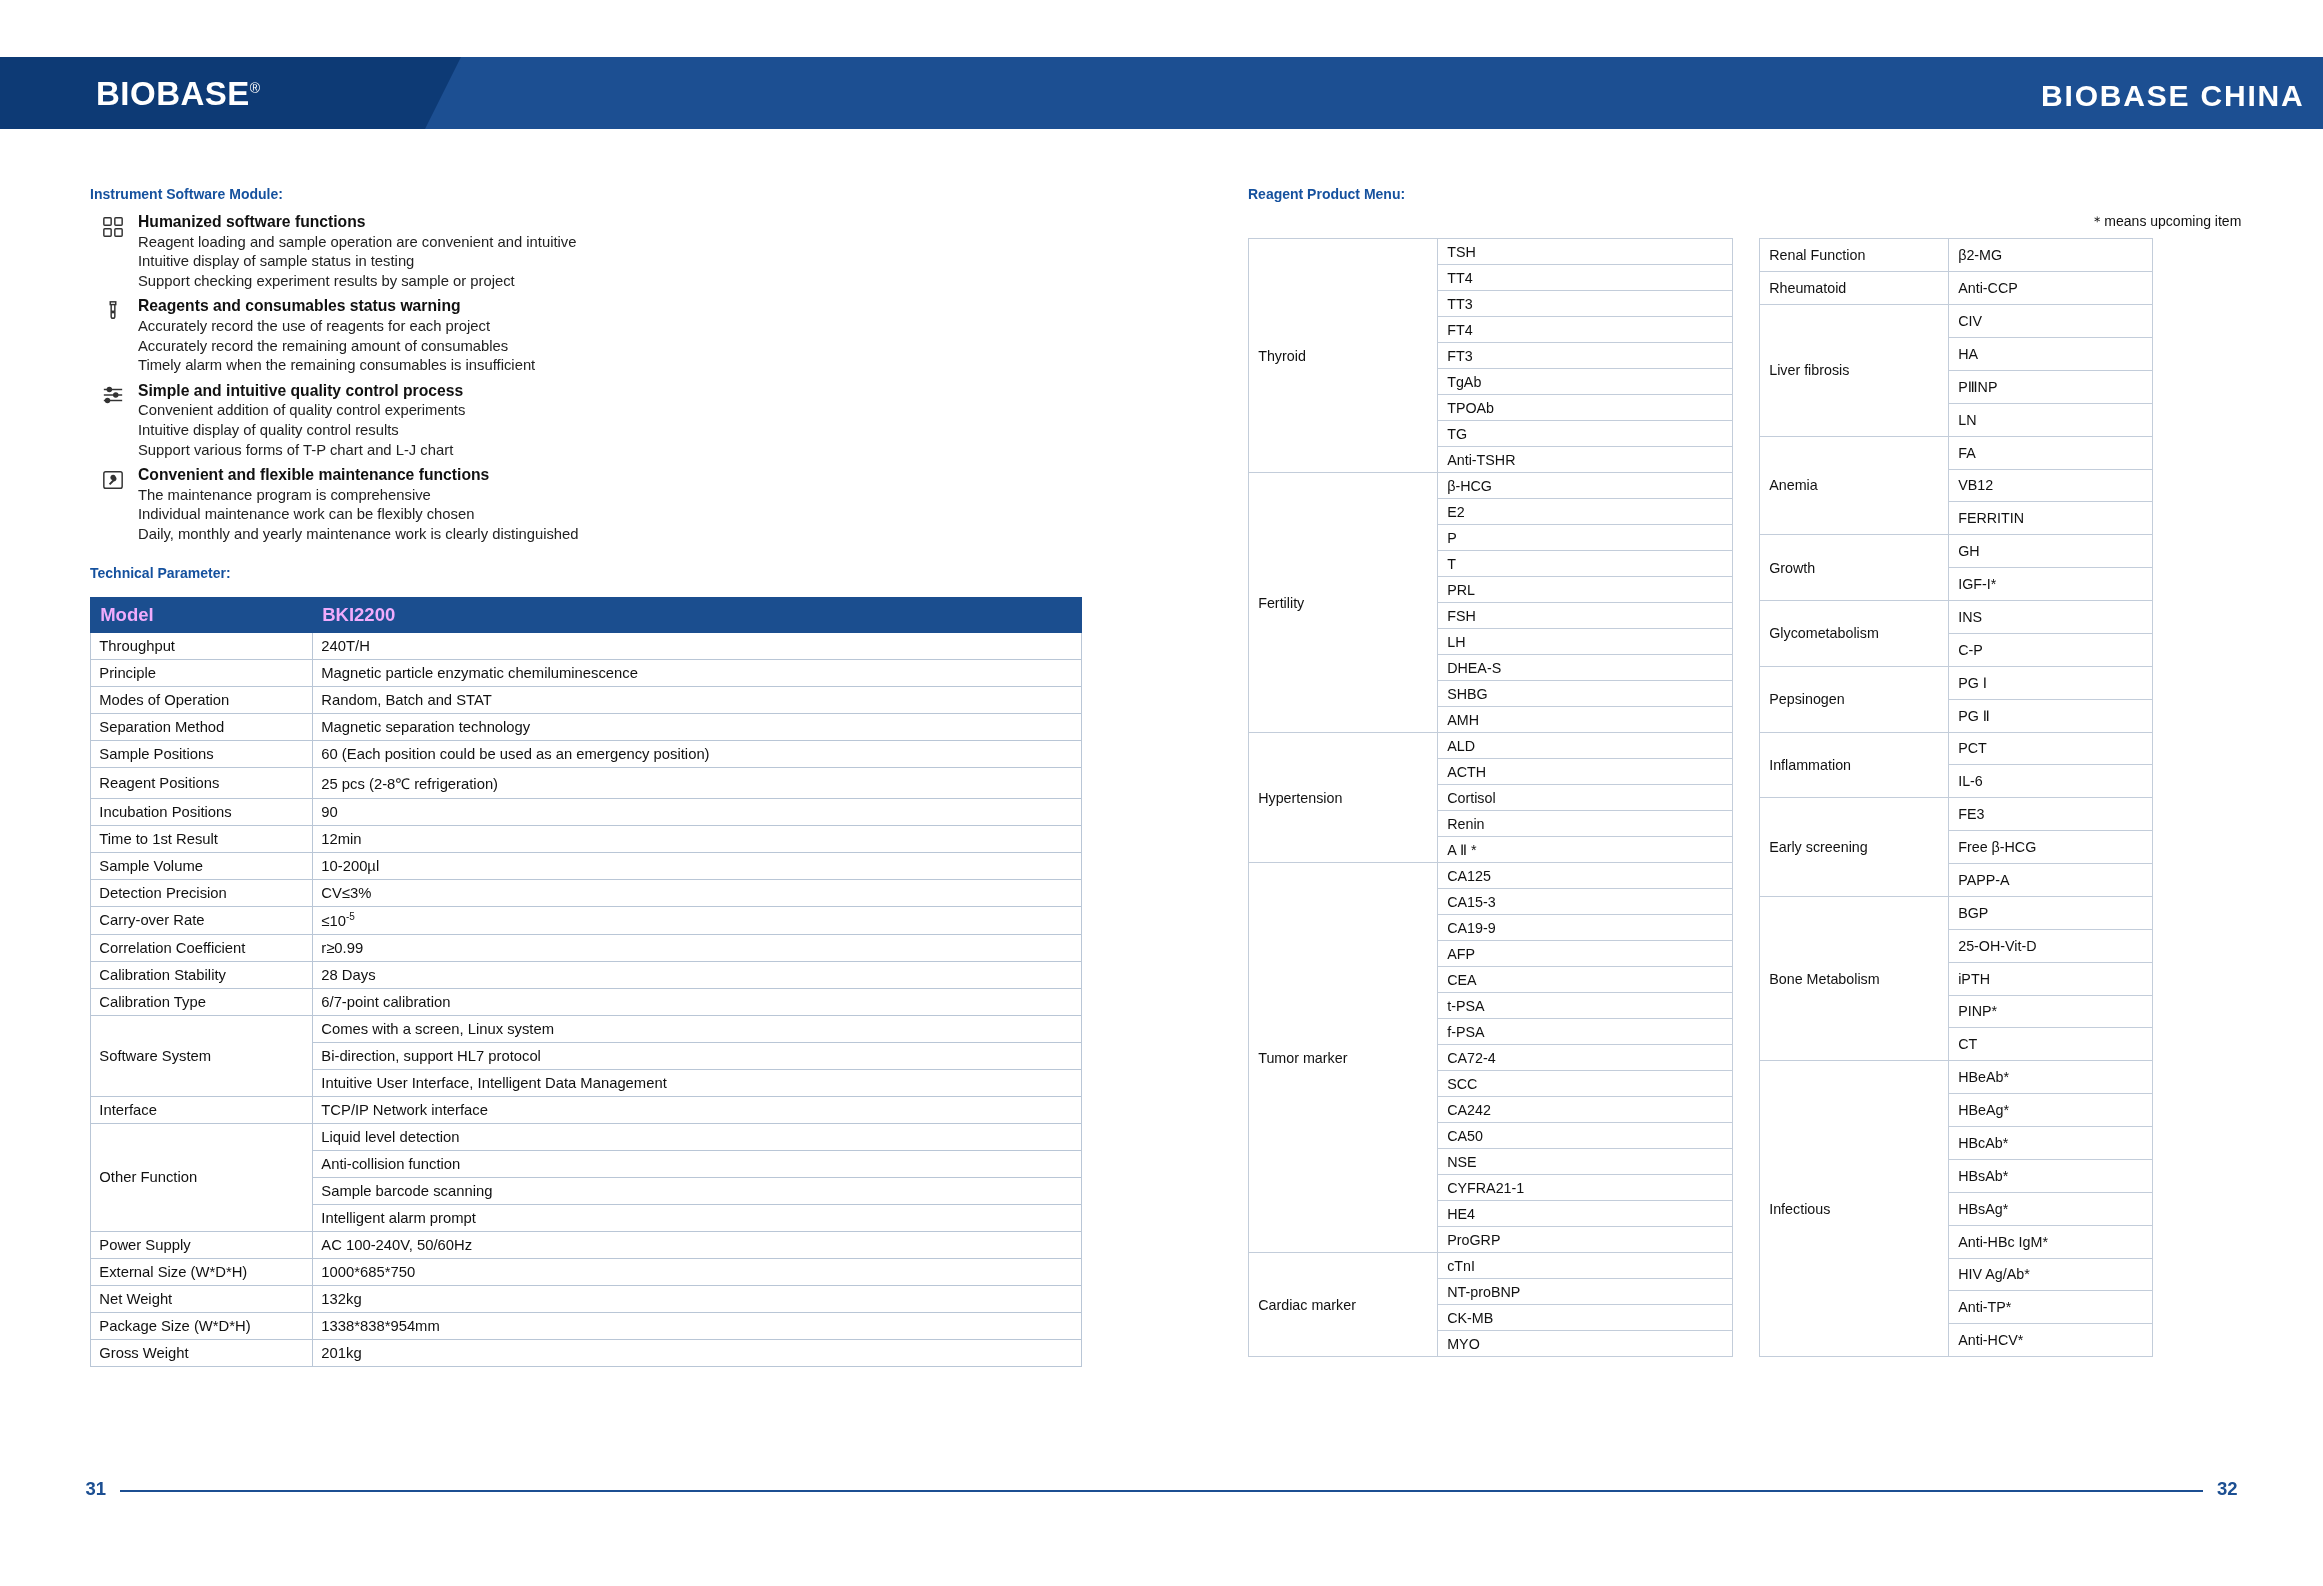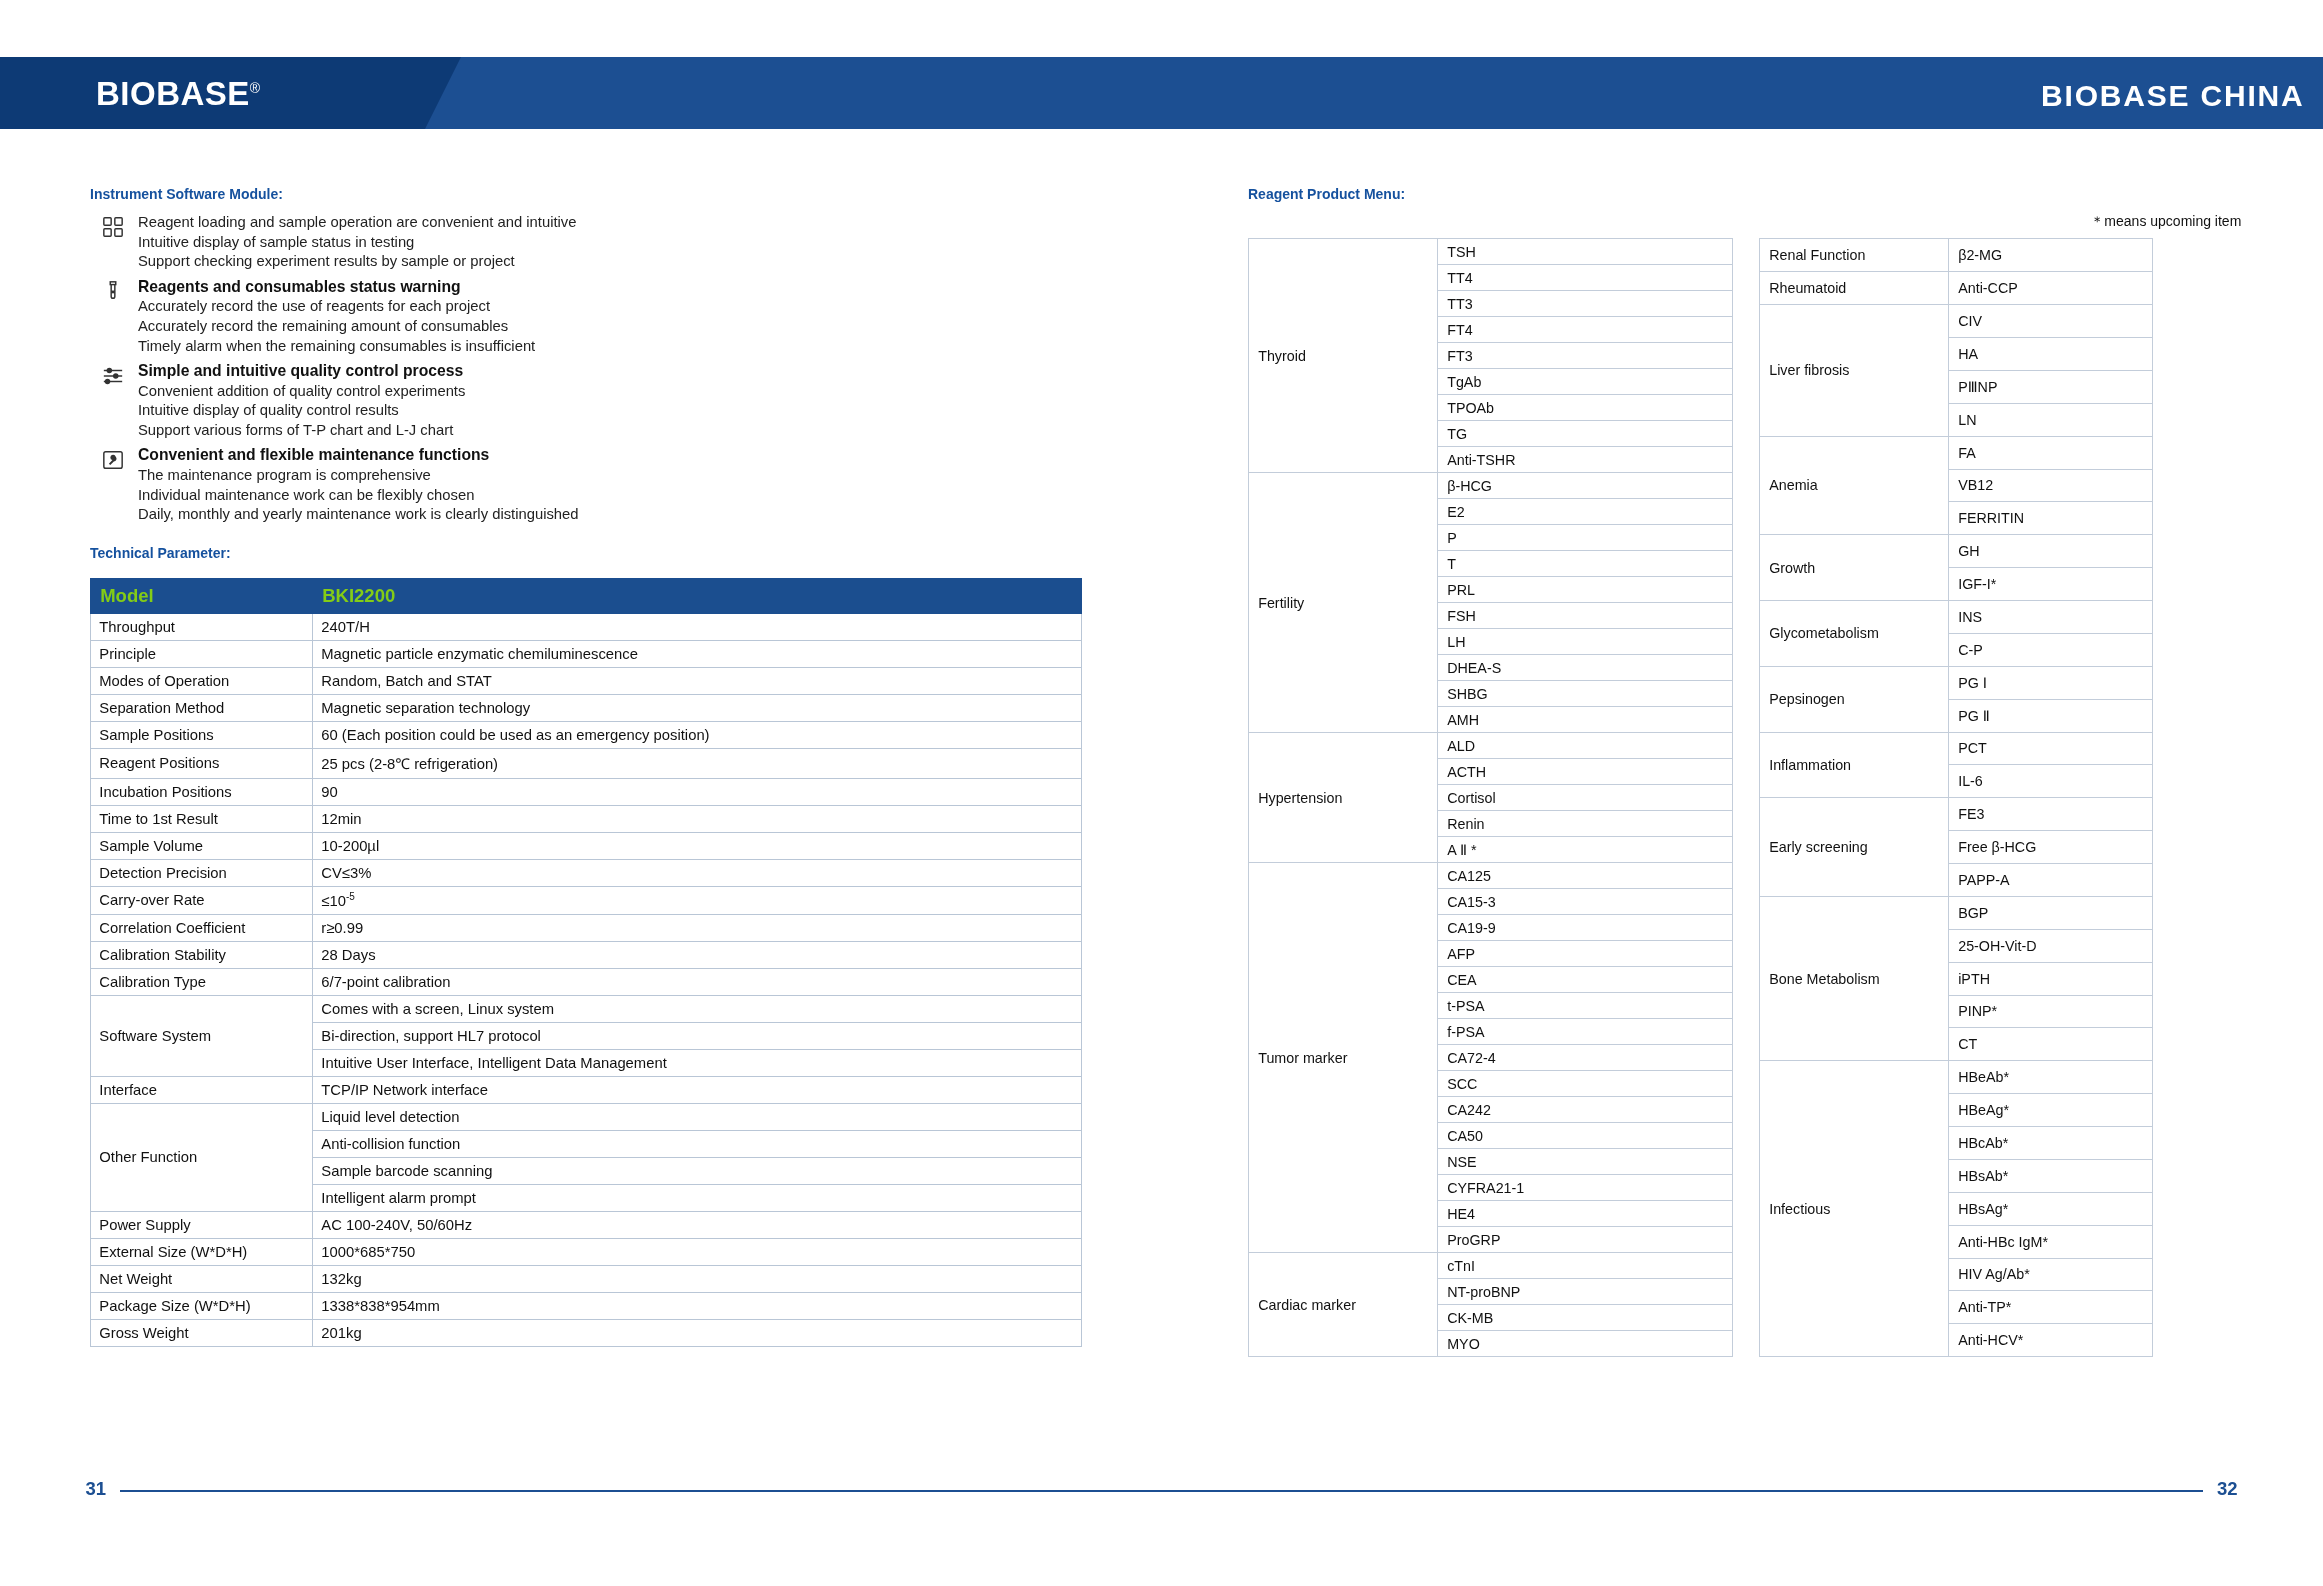--- a/index.html
+++ b/index.html
@@ -110,21 +110,21 @@
   }
   table.tp td {
     border: 0.9px solid #b9c6d6;
     font-size: 14.8px;
     padding: 4.6px 8.3px;
     height: 27px;
     color: #111;
   }
   table.tp tr.head td {
     background: #1b4e8f;
-    color: #84cc16;
+    color: #f0abfc;
     font-weight: bold;
     font-size: 18.5px;
     height: 35px;
     border: 0.9px solid #1b4e8f;
     padding: 3.7px 9.2px;
   }
   table.tp td.k { width: 222px; }
   .sup { font-size: 10px; vertical-align: super; }
 
   
@@ -205,20 +205,21 @@
     <div id="features">
         <div class="feature">
           <span class="feature-icon">
             <svg width="22" height="22" viewBox="0 0 24 24" fill="none" stroke="#333" stroke-width="1.6">
               <rect x="2" y="2" width="8" height="8" rx="1"></rect>
               <rect x="14" y="2" width="8" height="8" rx="1"></rect>
               <rect x="2" y="14" width="8" height="8" rx="1"></rect>
               <rect x="14" y="14" width="8" height="8" rx="1"></rect>
             </svg>
           </span>
+          <div class="feature-title">Humanized software functions</div>
           <div class="feature-line">Reagent loading and sample operation are convenient and intuitive</div>
           <div class="feature-line">Intuitive display of sample status in testing</div>
           <div class="feature-line">Support checking experiment results by sample or project</div>
         </div>
         <div class="feature">
           <span class="feature-icon">
             <svg width="22" height="22" viewBox="0 0 24 24" fill="none" stroke="#333" stroke-width="1.6">
               <rect x="9" y="2" width="6" height="3"></rect>
               <path d="M10 5v13a2 2 0 0 0 4 0V5"></path>
               <path d="M10 13h4" stroke-width="3"></path>

